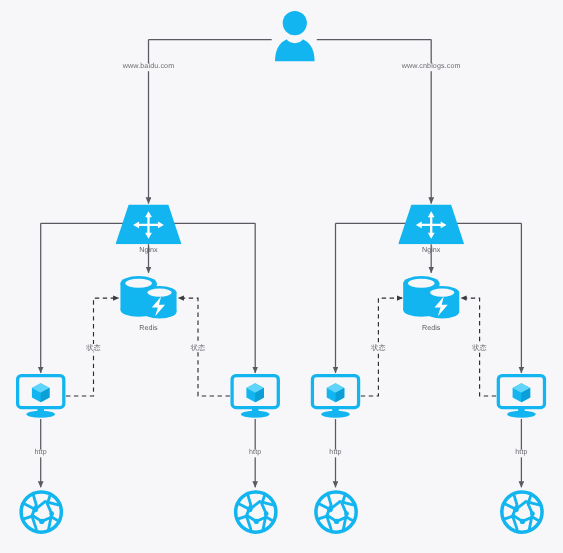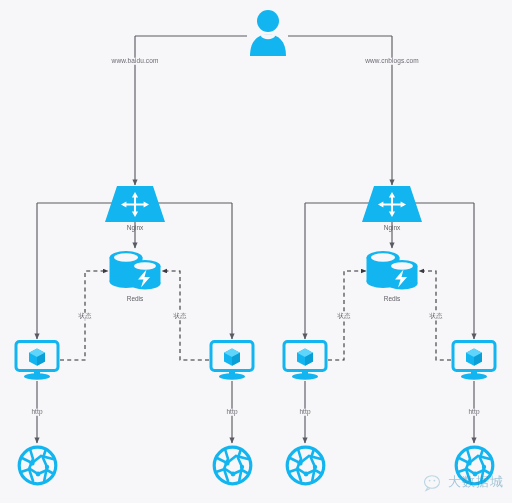--- a/index.html
+++ b/index.html
@@ -303,23 +303,14 @@
         <path d="M4,27 L13,24 L21,29 L30,25 L37,29"></path>
         <path d="M13,4 L16,14 L12,24 L16,36"></path>
         <path d="M29,4 L26,13 L30,22 L27,37"></path>
       </g>
       <circle cx="15" cy="18" r="2.6" fill="#12b5ef"></circle>
       <circle cx="21" cy="29" r="2.4" fill="#12b5ef"></circle>
       <circle cx="30" cy="22" r="2.2" fill="#12b5ef"></circle>
     </svg>
   </div>
 
-  <div id="watermark">
-    <svg width="20" height="18" viewBox="0 0 20 18" style="position:absolute;left:0;top:7px;">
-      <ellipse cx="8" cy="7" rx="7.5" ry="6.3" fill="none" stroke="#6aa8c4" stroke-width="1.1"></ellipse>
-      <path d="M4,12 L2,15.5 L6,13.5" fill="none" stroke="#6aa8c4" stroke-width="1.1"></path>
-      <circle cx="5.6" cy="5.6" r="0.9" fill="#6aa8c4"></circle>
-      <circle cx="10.4" cy="5.6" r="0.9" fill="#6aa8c4"></circle>
-    </svg>
-    <div class="wm-text">大数据城</div>
-  </div>
 
 </div>
 
 </body></html>

